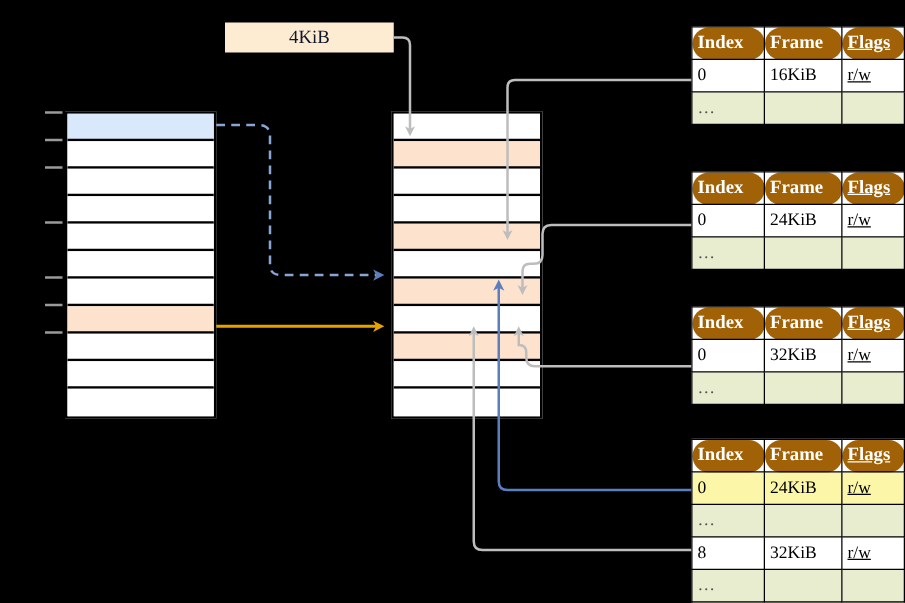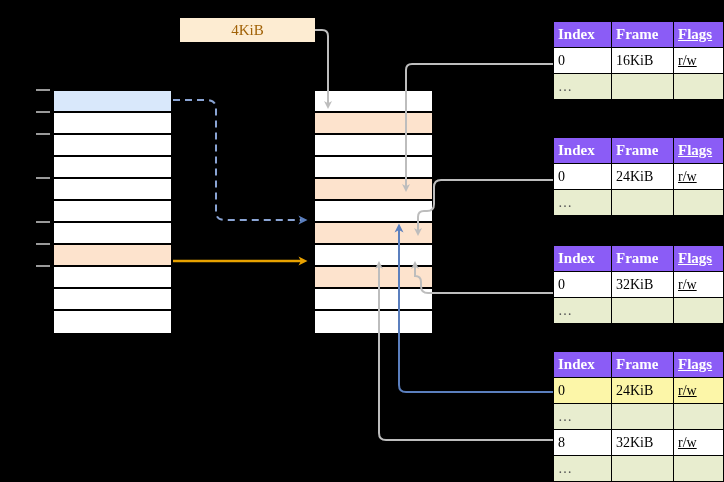--- a/index.html
+++ b/index.html
@@ -11,30 +11,30 @@
   .memcol{position:absolute;box-sizing:border-box;border:2px solid #000;background:#fff;}
   .memrow{box-sizing:border-box;height:22px;border-bottom:2px solid #000;background:#fff;}
   .memrow:last-child{border-bottom:none;}
   .memrow.blue{background:#d9e8fb;}
   .memrow.peach{background:#fde3cd;}
 
   
   .tick{position:absolute;height:2px;width:14px;background:#9a9a9a;}
 
   
-  .sizelabel{position:absolute;background:#fdecd2;color:#a16207;
+  .sizelabel{position:absolute;background:#fdecd2;color:#0f172a;
              font-size:15px;line-height:24px;text-align:center;}
 
   
   .ptable{position:absolute;border-collapse:collapse;
           background:#fff;font-size:14px;}
   .ptable td,.ptable th{border:1px solid #000;padding:1px 4px;
           height:26px;box-sizing:border-box;text-align:left;
           font-weight:normal;color:#000;vertical-align:middle;}
-  .ptable th{background:#8b5cf6;color:#fff;font-weight:bold;font-size:15px;}
+  .ptable th{background:#a16207;color:#fff;font-weight:bold;font-size:15px;border-radius:13px;}
   .ptable tr.ellipsis td{background:#e8edcf;color:#555;}
   .ptable td.hl{background:#fcf6a8;}
   .c-index{width:58px;}
   .c-frame{width:62px;margin-left:24px;}
   .c-flags{width:50px;text-decoration:underline;}
 
   
   #wires{position:absolute;left:0;top:0;width:724px;height:482px;
          pointer-events:none;}
 </style>

